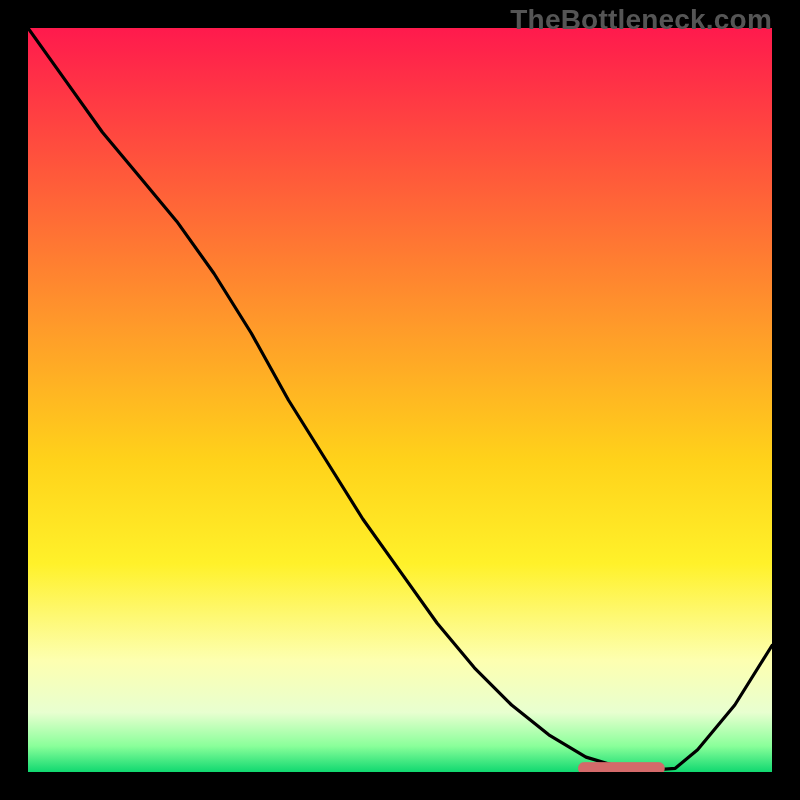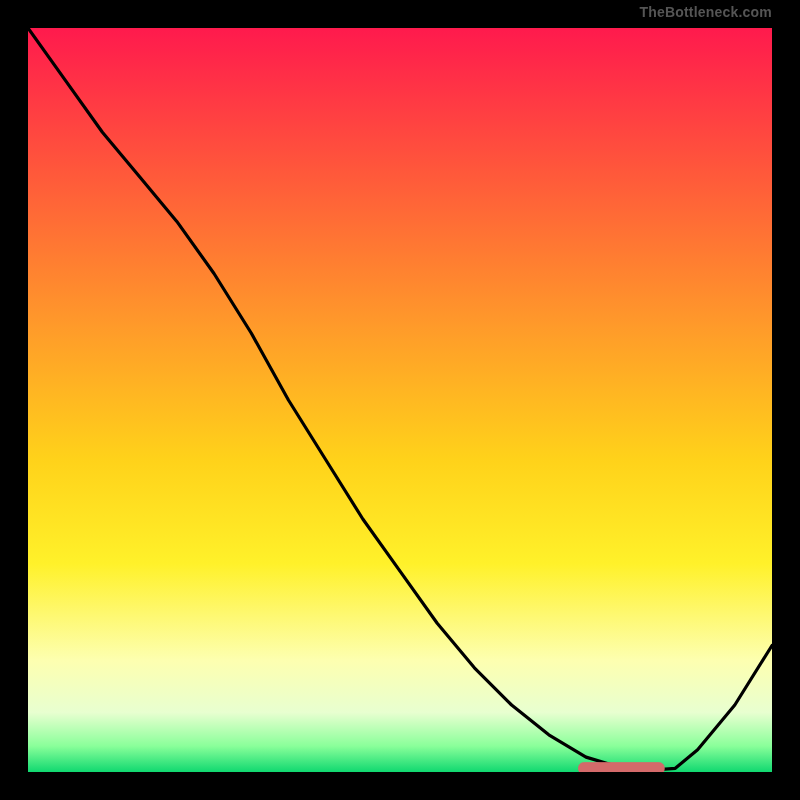--- a/index.html
+++ b/index.html
@@ -14,21 +14,21 @@
   .container {
     position: relative;
     width: 800px;
     height: 800px;
   }
   .watermark {
     position: absolute;
     top: 4px;
     right: 28px;
     color: #555;
-    font-size: 14px;
+    font-size: 28px;
     font-weight: 600;
     letter-spacing: 0.2px;
     z-index: 5;
   }
   .plot {
     position: absolute;
     left: 28px;
     top: 28px;
     width: 744px;
     height: 744px;

